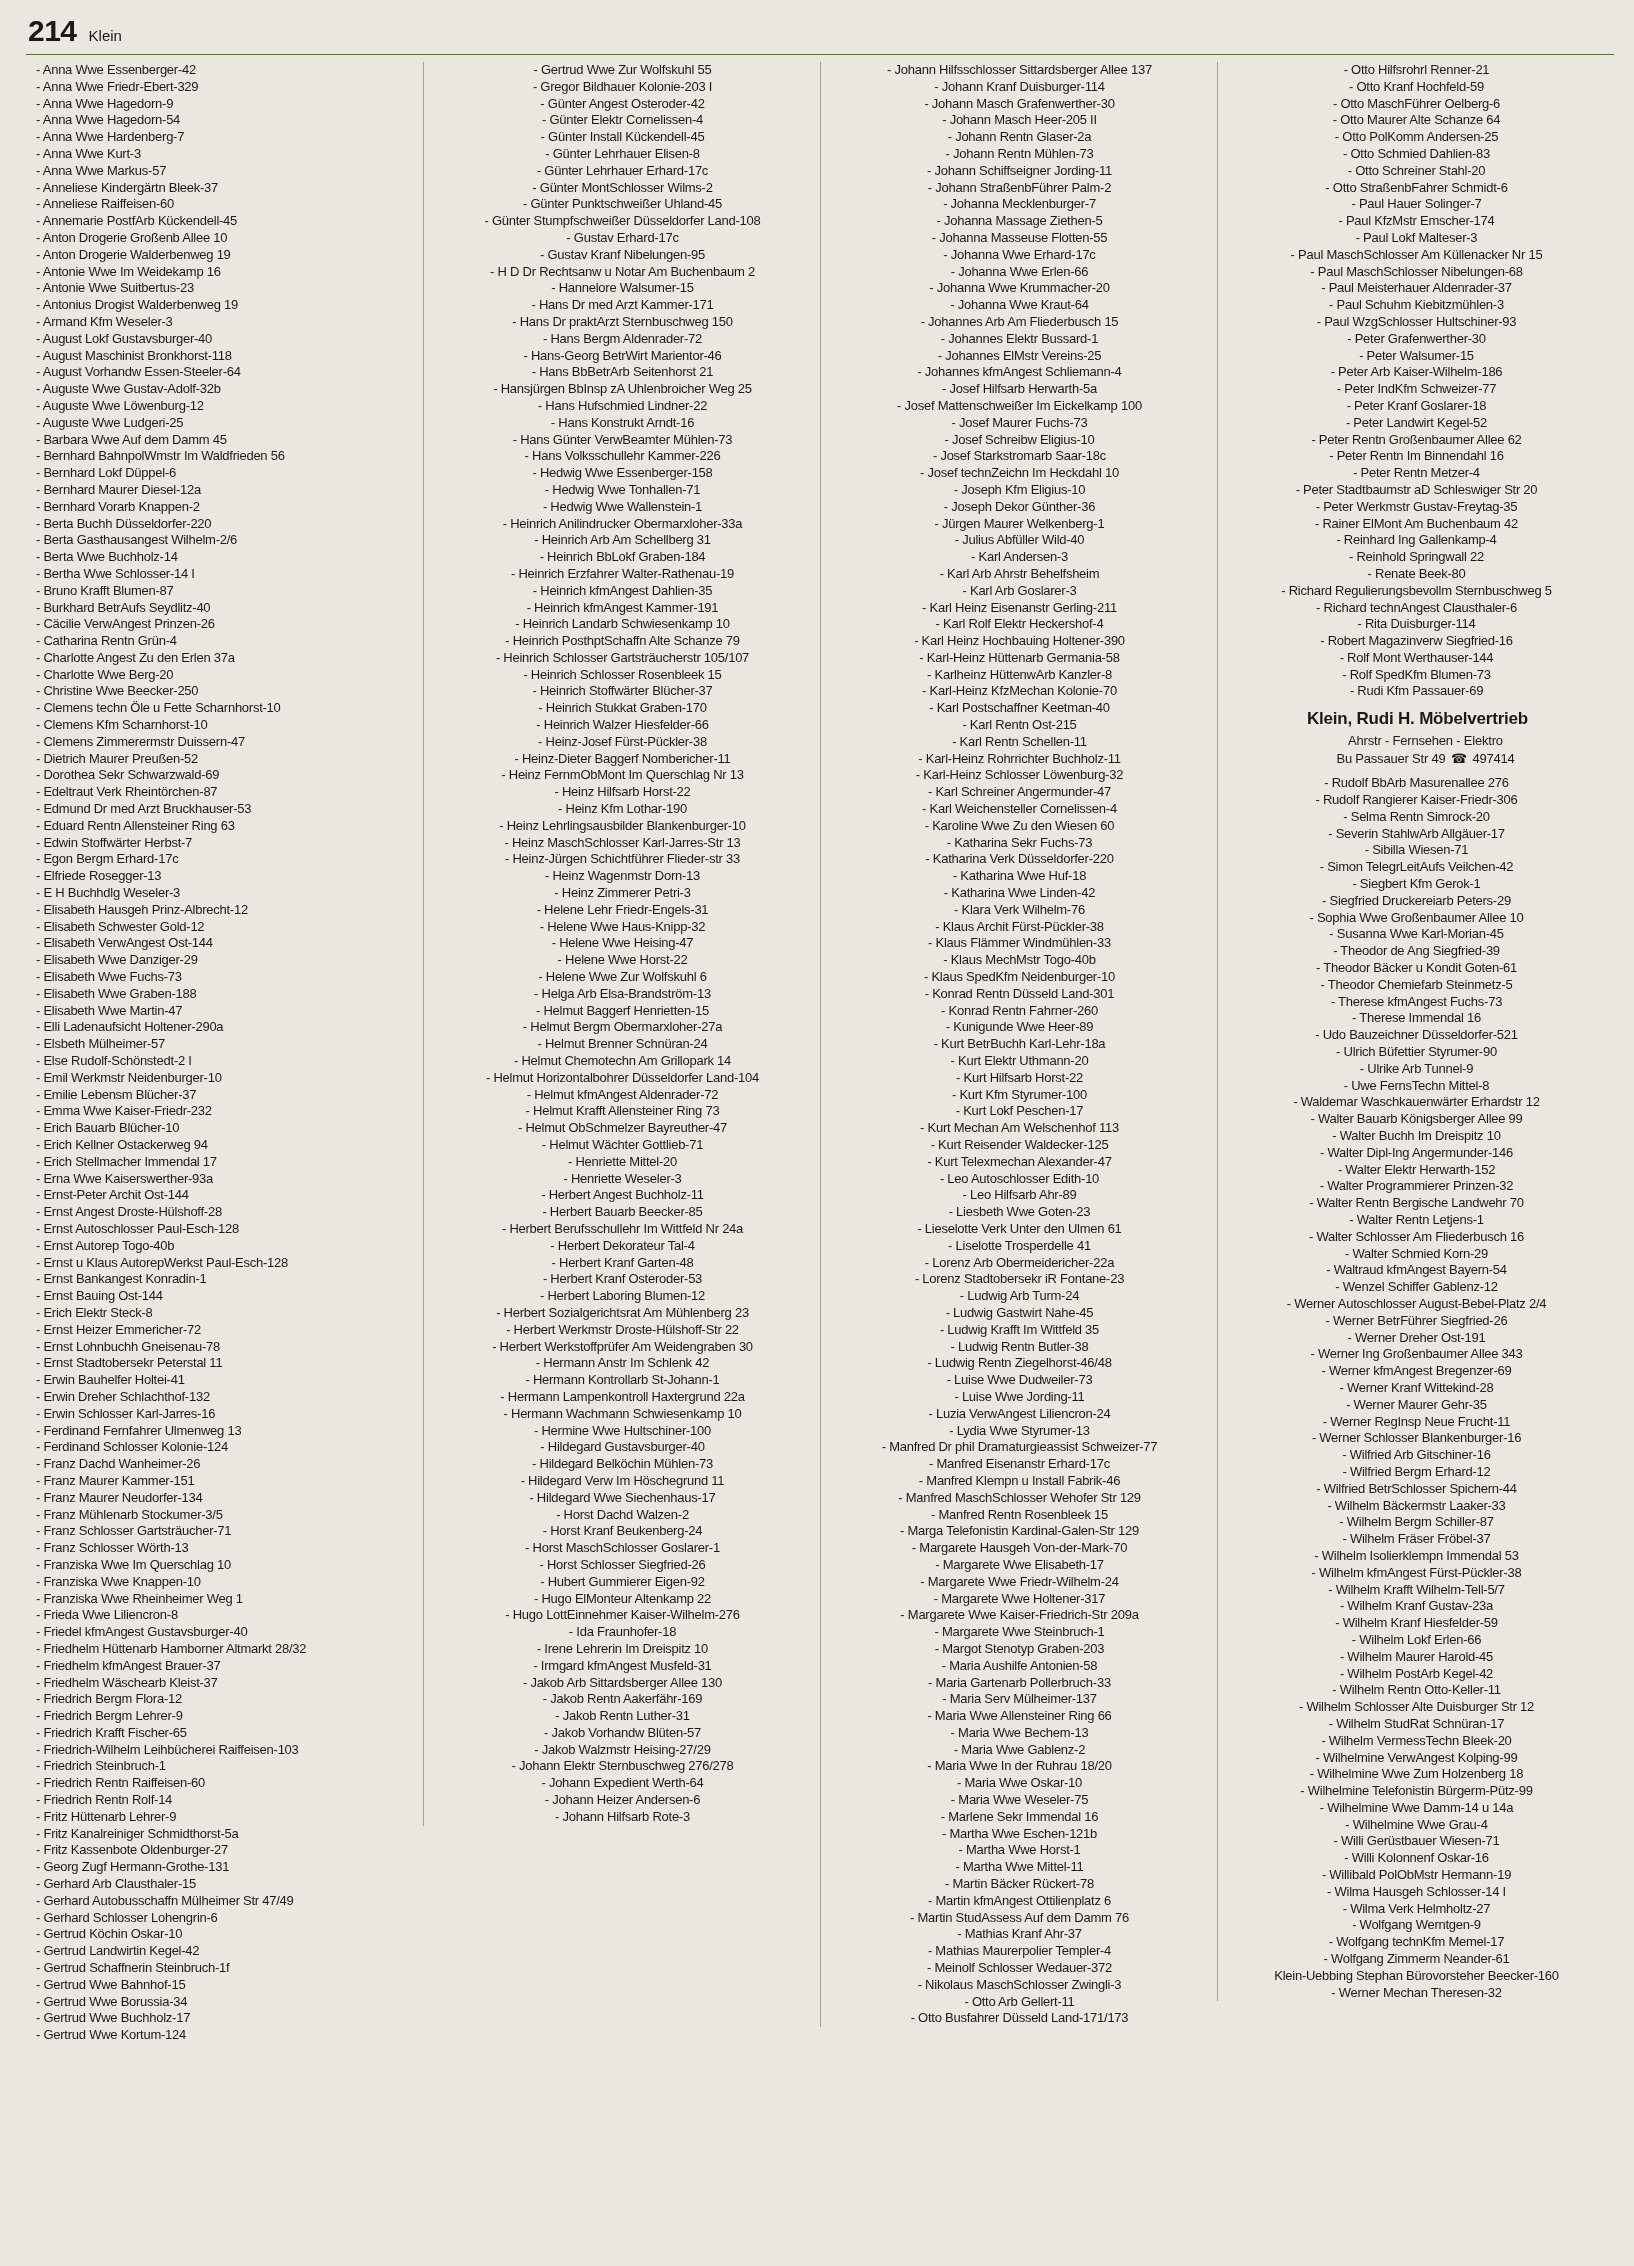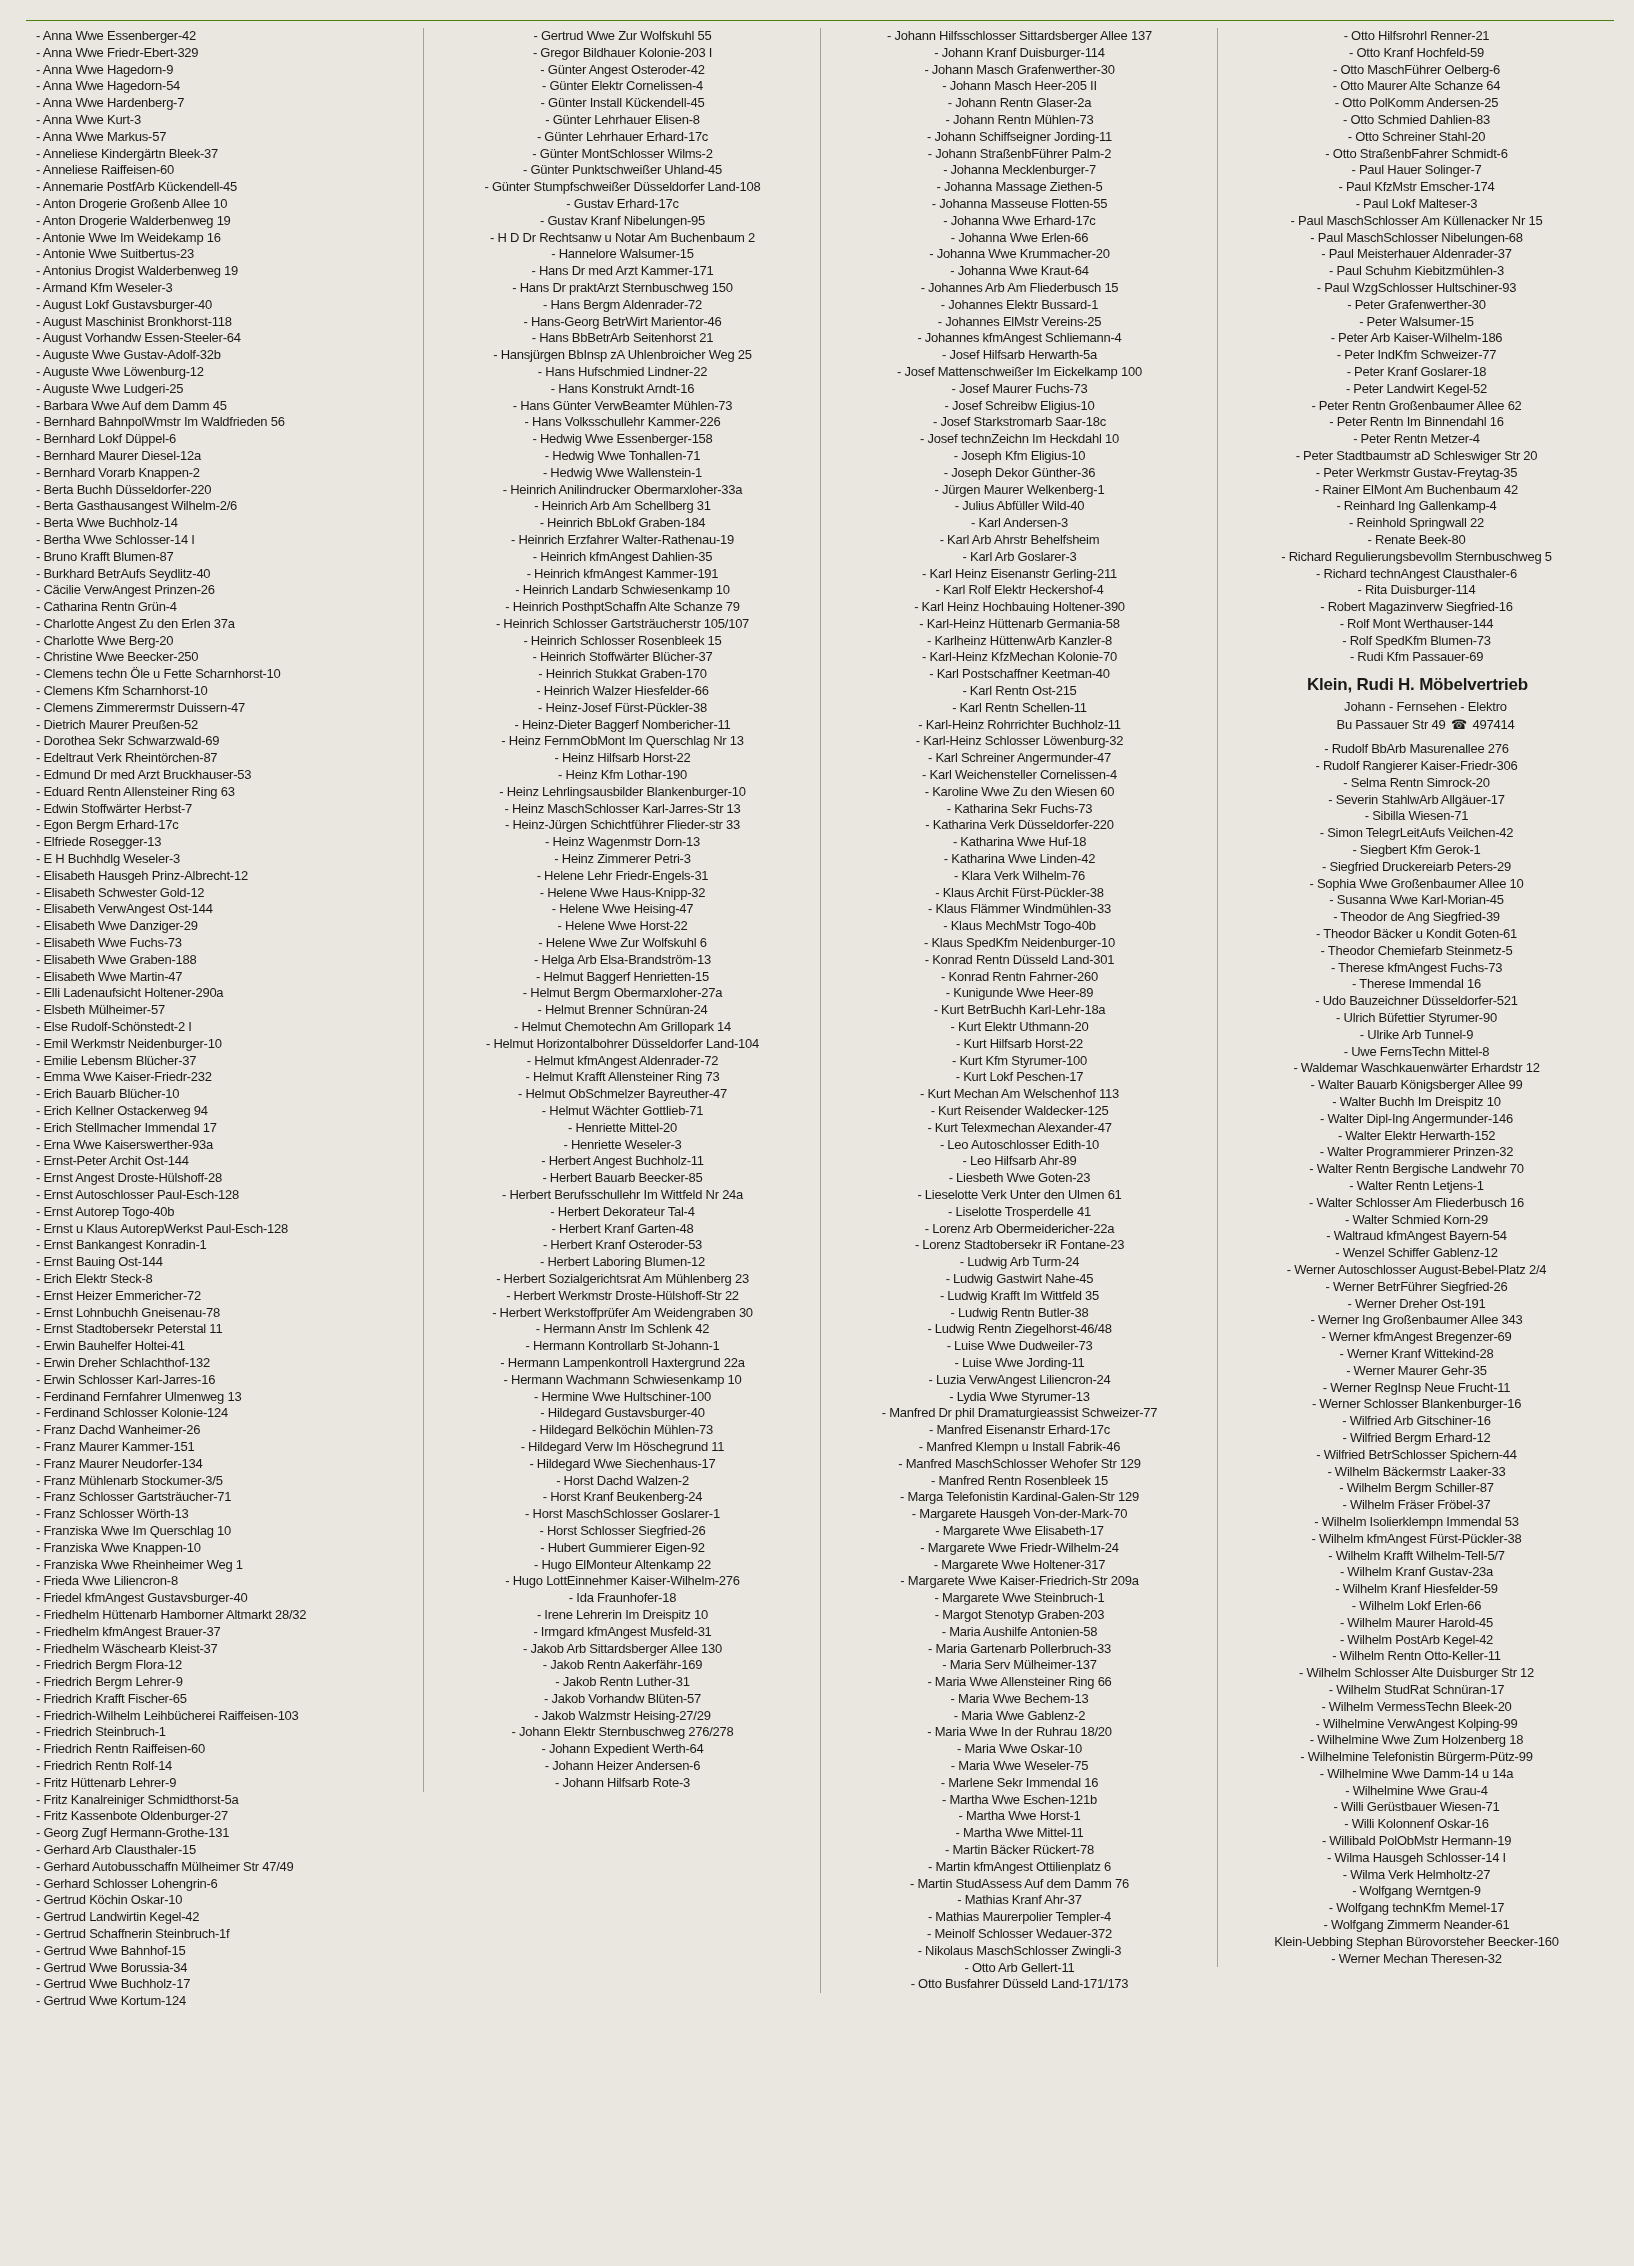--- a/index.html
+++ b/index.html
@@ -37,20 +37,24 @@
   .ad { margin:9px 0 9px 0; padding-left:2px; }
   .ad-title { font-size:17px; font-weight:bold; letter-spacing:-0.2px; }
   .ad-sub { font-size:13px; margin:4px 0 0 16px; letter-spacing:-0.2px; }
   .ad-contact { font-size:13px; margin:3px 0 0 16px; letter-spacing:-0.2px; }
   .phone-icon { font-size:13px; padding:0 2px; }
 </style>
 </head>
 <body>
 
 <div class="page">
+  <div class="header">
+    <span class="page-number">214</span>
+    <span class="header-name">Klein</span>
+  </div>
 
   <div class="columns">
     <div class="column">
         <div class="entry"><span class="dash">- </span>Anna Wwe Essenberger-42</div>
         <div class="entry"><span class="dash">- </span>Anna Wwe Friedr-Ebert-329</div>
         <div class="entry"><span class="dash">- </span>Anna Wwe Hagedorn-9</div>
         <div class="entry"><span class="dash">- </span>Anna Wwe Hagedorn-54</div>
         <div class="entry"><span class="dash">- </span>Anna Wwe Hardenberg-7</div>
         <div class="entry"><span class="dash">- </span>Anna Wwe Kurt-3</div>
         <div class="entry"><span class="dash">- </span>Anna Wwe Markus-57</div>
@@ -428,21 +432,21 @@
           <div class="entry"><span class="dash">- </span>Richard Regulierungsbevollm Sternbuschweg 5</div>
           <div class="entry"><span class="dash">- </span>Richard technAngest Clausthaler-6</div>
           <div class="entry"><span class="dash">- </span>Rita Duisburger-114</div>
           <div class="entry"><span class="dash">- </span>Robert Magazinverw Siegfried-16</div>
           <div class="entry"><span class="dash">- </span>Rolf Mont Werthauser-144</div>
           <div class="entry"><span class="dash">- </span>Rolf SpedKfm Blumen-73</div>
           <div class="entry"><span class="dash">- </span>Rudi Kfm Passauer-69</div>
         </div>
       <div class="ad">
         <div class="ad-title">Klein, Rudi H. Möbelvertrieb</div>
-        <div class="ad-sub">Johann - Fernsehen - Elektro</div>
+        <div class="ad-sub">Ahrstr - Fernsehen - Elektro</div>
         <div class="ad-contact">
           <span>Bu Passauer Str 49</span>
           <span class="phone-icon">☎</span>
           <span>497414</span>
         </div>
       </div>
       <div>
           <div class="entry"><span class="dash">- </span>Rudolf BbArb Masurenallee 276</div>
           <div class="entry"><span class="dash">- </span>Rudolf Rangierer Kaiser-Friedr-306</div>
           <div class="entry"><span class="dash">- </span>Selma Rentn Simrock-20</div>

